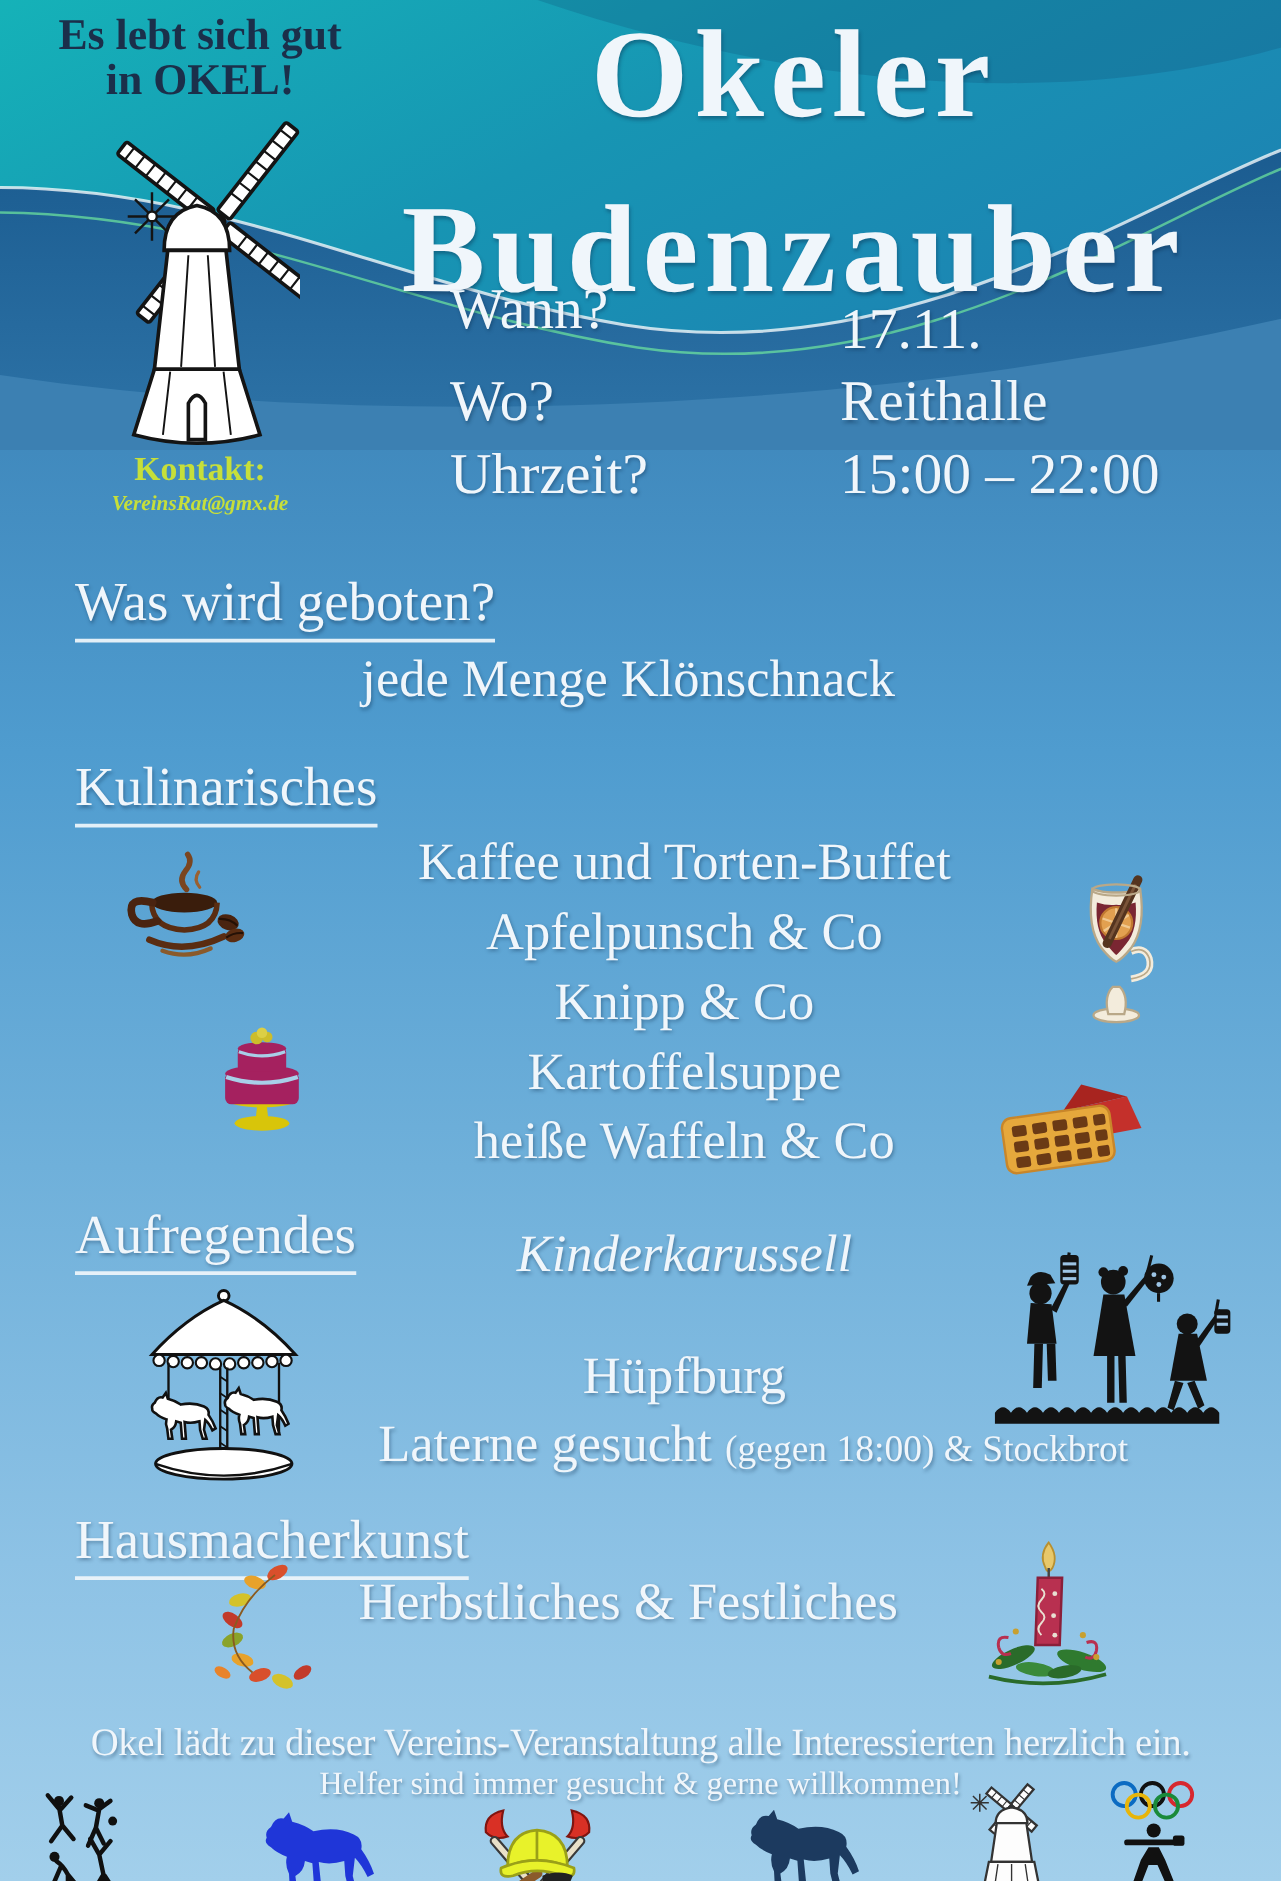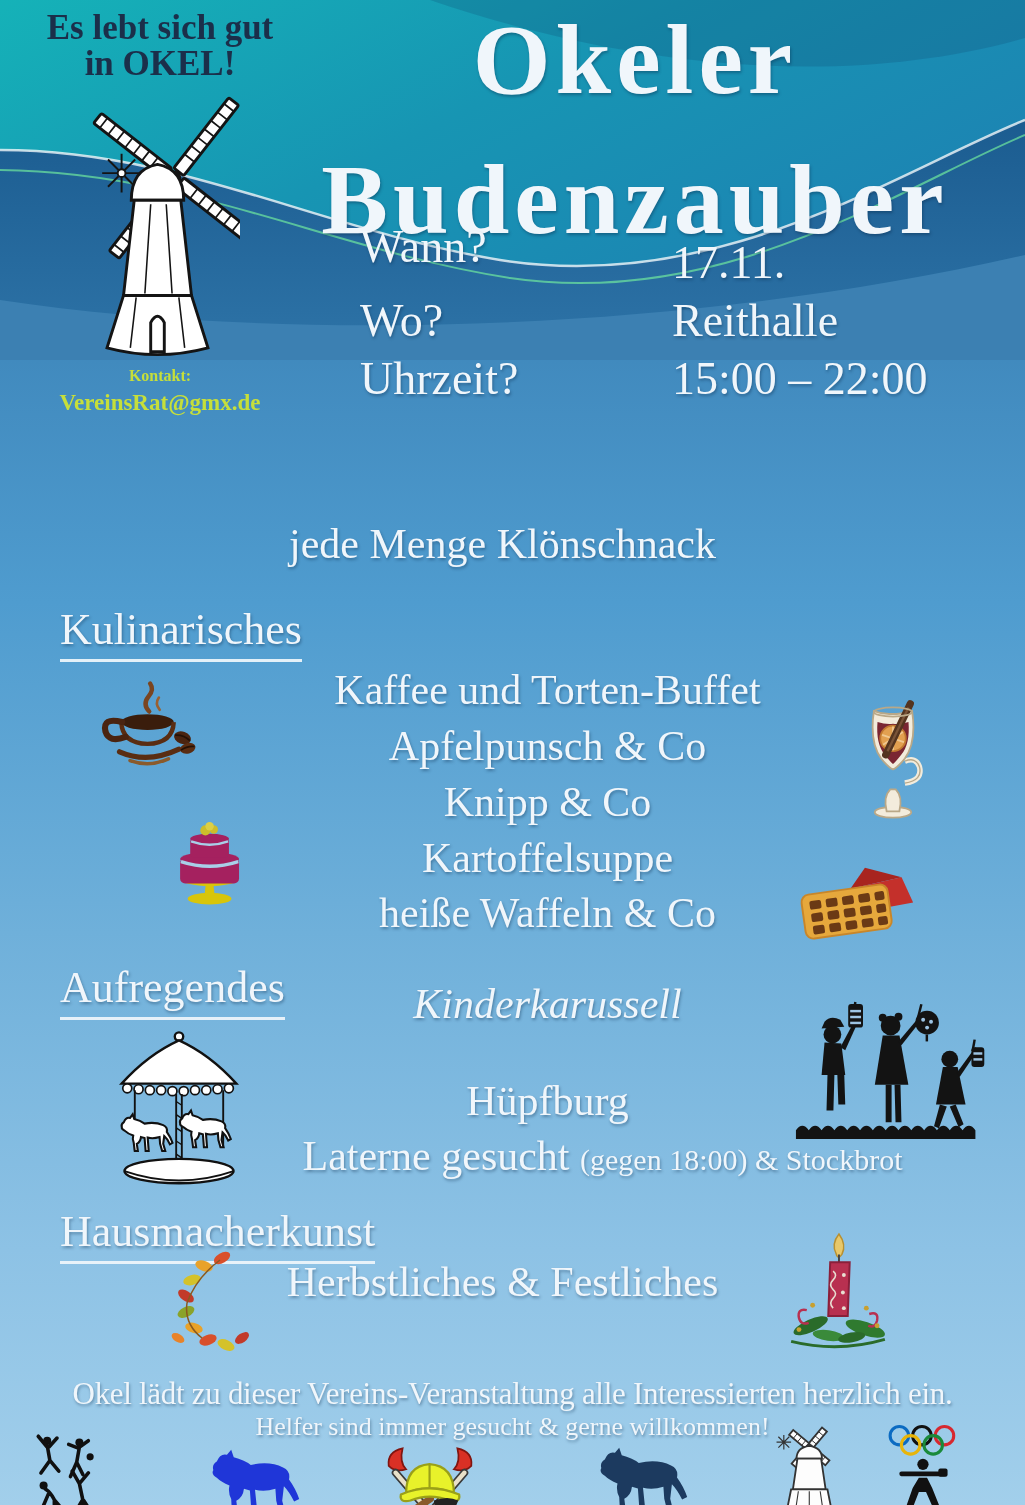--- a/index.html
+++ b/index.html
@@ -10,22 +10,22 @@
     background:linear-gradient(180deg,#3c80b2 0%,#4089bd 23%,#4f9ccf 40%,#6fb0da 62%,#8dc2e5 83%,#a2cfeb 100%);
   }
   .abs{position:absolute;}
   .sh{text-shadow:1px 2px 3px rgba(8,38,68,.38);}
   .heading{font-size:44px;line-height:1.1;display:inline-block;border-bottom:3px solid rgba(240,246,251,.92);padding-bottom:5px;}
   .line{font-size:42px;line-height:1.15;text-align:center;}
   .info-label,.info-value{font-size:46px;line-height:1.0;}
   .title{font-weight:bold;font-size:100px;line-height:1;letter-spacing:5px;text-align:center;width:790px;left:240px;}
   .tagline{color:#1b2f4a;font-weight:bold;font-size:35px;line-height:36px;text-align:center;}
   .contact{color:#c6df3a;font-weight:bold;text-align:center;line-height:27px;}
-  .contact .c1{font-size:16px;}
-  .contact .c2{font-size:23px;}
+  .contact .c1{font-size:27px;}
+  .contact .c2{font-size:17px;font-style:italic;}
   .footer-invite{font-size:31px;text-align:center;width:1025px;letter-spacing:-0.3px;}
   .footer-help{font-size:26px;text-align:center;width:1025px;}
   .note{font-size:30px;}
   svg{display:block;width:100%;height:100%;}
 </style>
 </head>
 <body>
 
 <div class="poster">
 
@@ -94,20 +94,21 @@
   <div class="abs title sh" style="top:10px;">Okeler</div>
   <div class="abs title sh" style="top:150px;">Budenzauber</div>
 
   <div class="abs info-label sh" style="left:360px;top:224px;">Wann?</div>
   <div class="abs info-value sh" style="left:672px;top:240px;">17.11.</div>
   <div class="abs info-label sh" style="left:360px;top:298px;">Wo?</div>
   <div class="abs info-value sh" style="left:672px;top:298px;">Reithalle</div>
   <div class="abs info-label sh" style="left:360px;top:356px;">Uhrzeit?</div>
   <div class="abs info-value sh" style="left:672px;top:356px;">15:00 – 22:00</div>
 
+  <div class="abs sh" style="left:60px;top:458px;"><span class="heading">Was wird geboten?</span></div>
   <div class="abs line sh" style="left:0;top:520px;width:1005px;">jede Menge Klönschnack</div>
 
   <div class="abs sh" style="left:60px;top:606px;"><span class="heading">Kulinarisches</span></div>
   <div class="abs line sh" style="left:70px;top:666px;width:955px;">Kaffee und Torten-Buffet</div>
   <div class="abs line sh" style="left:70px;top:722px;width:955px;">Apfelpunsch &amp; Co</div>
   <div class="abs line sh" style="left:70px;top:778px;width:955px;">Knipp &amp; Co</div>
   <div class="abs line sh" style="left:70px;top:834px;width:955px;">Kartoffelsuppe</div>
   <div class="abs line sh" style="left:70px;top:889px;width:955px;">heiße Waffeln &amp; Co</div>
 
   <div class="abs" style="left:95px;top:672px;width:105px;height:115px;">

